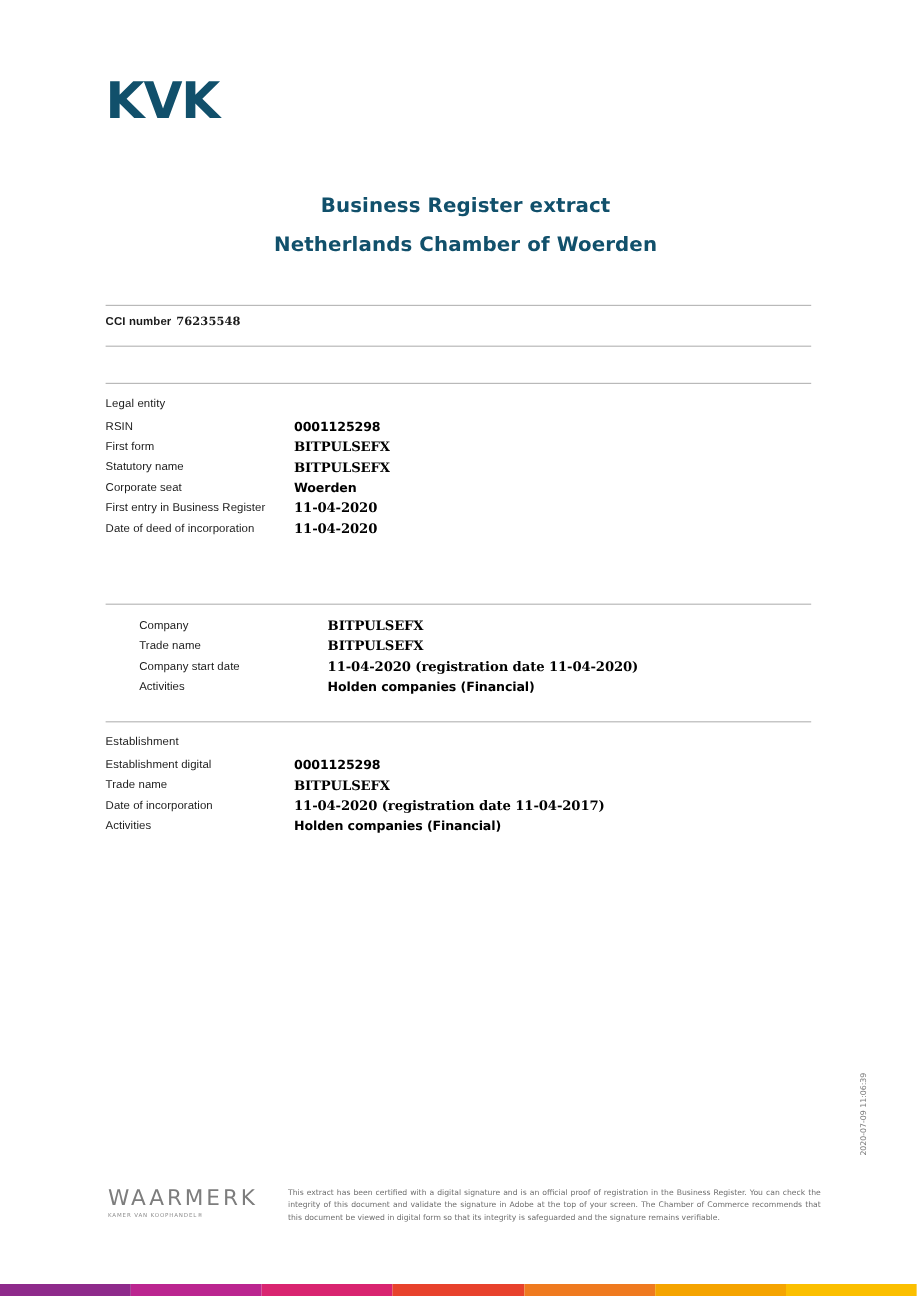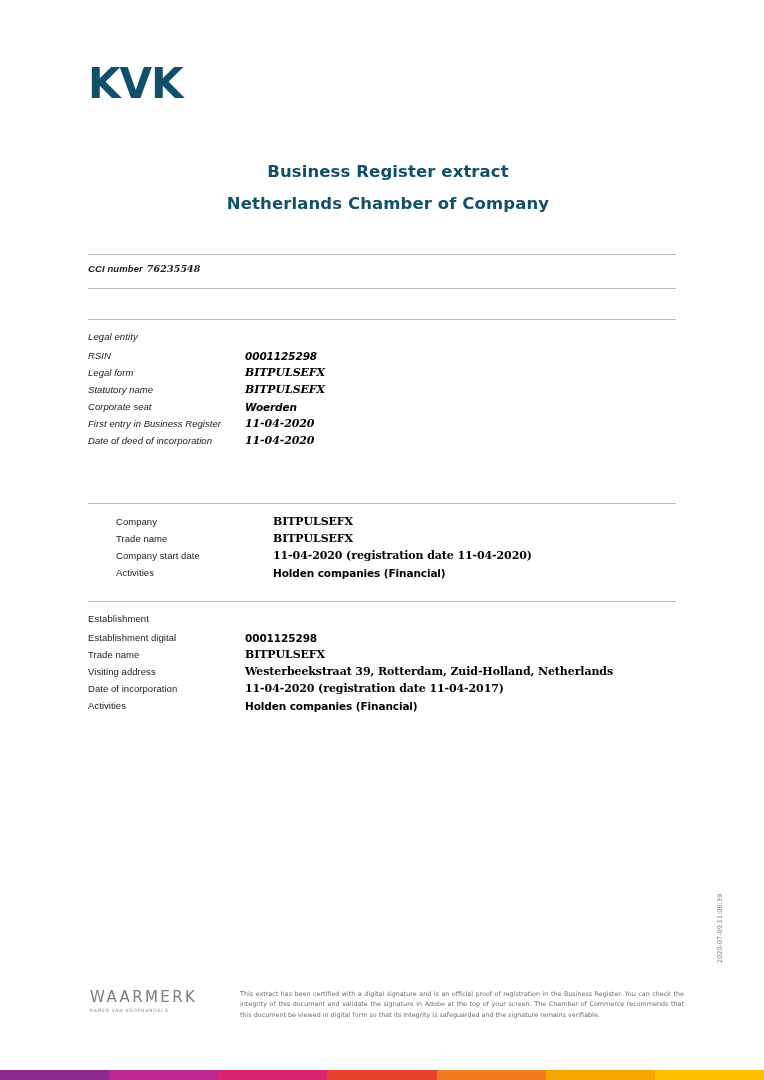--- a/index.html
+++ b/index.html
@@ -69,36 +69,35 @@
 
   
   .cci {
     position: absolute;
     left: 88px;
     top: 247px;
     font-size: 9.5px;
     font-weight: bold;
     color: #1a1a1a;
     letter-spacing: 0.1px;
-    font-style: italic;
   }
   .cci .num {
     font-family: "DejaVu Serif", serif;
     font-weight: bold;
     font-size: 9.5px;
     margin-left: 4px;
   }
 
   
   .section {
     position: absolute;
     left: 88px;
     width: 600px;
   }
-  .sec-legal { top: 315px; font-style: italic; }
+  .sec-legal { top: 315px; }
   .sec-company { top: 497px; margin-left: 28px; }
   .sec-establishment { top: 597px; }
 
   .sec-head {
     font-size: 9.5px;
     color: #1a1a1a;
     margin-bottom: 5px;
     letter-spacing: 0.1px;
   }
   .row {
@@ -133,21 +132,21 @@
 
   
   .waarmerk {
     position: absolute;
     left: 90px;
     top: 972px;
     width: 130px;
   }
   .waarmerk .wm-top {
     font-family: "DejaVu Sans", sans-serif;
-    font-size: 15px;
+    font-size: 18px;
     letter-spacing: 2.4px;
     color: #7d7d7d;
     font-weight: normal;
   }
   .waarmerk .wm-bot {
     font-family: "DejaVu Sans", sans-serif;
     font-size: 4.6px;
     letter-spacing: 0.7px;
     color: #8e8e8e;
     margin-top: 2px;
@@ -188,42 +187,42 @@
 </style>
 </head>
 <body>
 
 <div class="page">
 
   <div class="logo">KVK</div>
 
   <div class="title-block">
     <div class="title-line">Business Register extract</div>
-    <div class="title-line">Netherlands Chamber of Company</div>
+    <div class="title-line">Netherlands Chamber of Woerden</div>
   </div>
 
   <div class="rule r1"></div>
   <div class="rule r2"></div>
   <div class="rule r3"></div>
   <div class="rule r4"></div>
   <div class="rule r5"></div>
 
   <div class="cci">
     <span>CCI number</span><span class="num">76235548</span>
   </div>
 
   <div class="section sec-legal">
     <div class="sec-head">Legal entity</div>
 
     <div class="row">
       <div class="lbl">RSIN</div>
       <div class="val sans">0001125298</div>
     </div>
     <div class="row">
-      <div class="lbl">Legal form</div>
+      <div class="lbl">First form</div>
       <div class="val">BITPULSEFX</div>
     </div>
     <div class="row">
       <div class="lbl">Statutory name</div>
       <div class="val">BITPULSEFX</div>
     </div>
     <div class="row">
       <div class="lbl">Corporate seat</div>
       <div class="val sans">Woerden</div>
     </div>
@@ -259,24 +258,20 @@
   <div class="section sec-establishment">
     <div class="sec-head">Establishment</div>
 
     <div class="row">
       <div class="lbl">Establishment digital</div>
       <div class="val sans">0001125298</div>
     </div>
     <div class="row">
       <div class="lbl">Trade name</div>
       <div class="val">BITPULSEFX</div>
-    </div>
-    <div class="row">
-      <div class="lbl">Visiting address</div>
-      <div class="val">Westerbeekstraat 39, Rotterdam, Zuid-Holland, Netherlands</div>
     </div>
     <div class="row">
       <div class="lbl">Date of incorporation</div>
       <div class="val">11-04-2020 (registration date 11-04-2017)</div>
     </div>
     <div class="row">
       <div class="lbl">Activities</div>
       <div class="val sans">Holden companies (Financial)</div>
     </div>
   </div>

